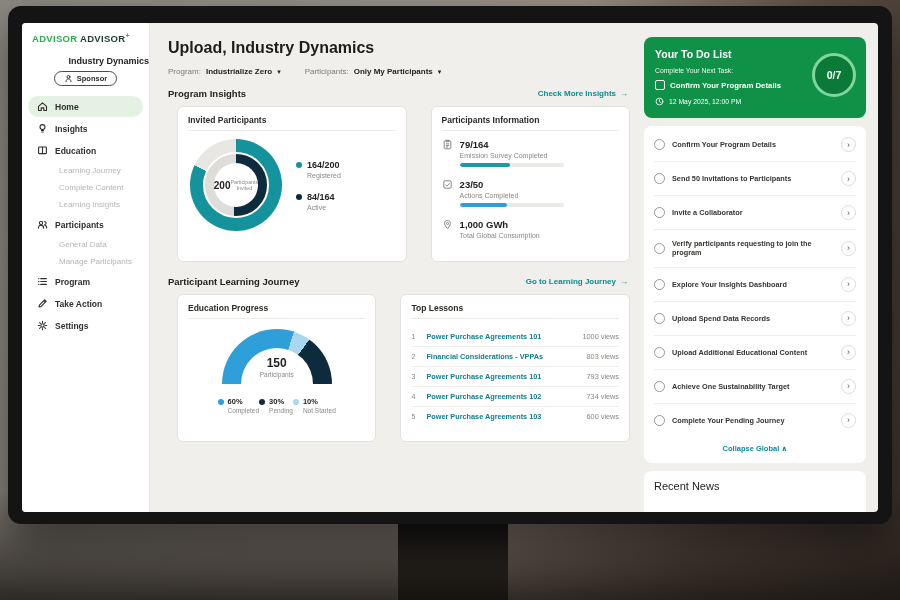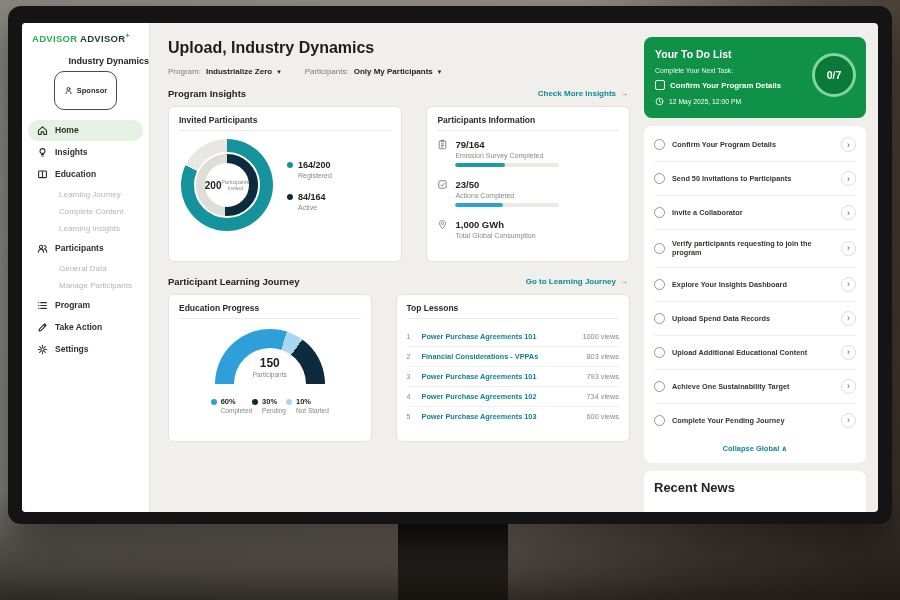--- a/index.html
+++ b/index.html
@@ -14,39 +14,39 @@
   .monitor{position:absolute;left:8px;top:6px;width:884px;height:518px;background:#141414;
       border-radius:13px;box-shadow:0 20px 45px rgba(0,0,0,.5);padding:17px 14px 12px 14px;box-sizing:border-box;}
   .screen{width:100%;height:100%;background:#f1efec;border-radius:4px;overflow:hidden;display:flex;font-size:8px;color:#2b2b29;}
 
   
   .sidebar{width:128px;flex:none;background:#ffffff;border-right:1px solid #e7e5e2;padding-top:9px;box-sizing:border-box;}
   .logo{padding:0 10px;font-size:9.5px;font-weight:700;letter-spacing:.3px;}
   .logo .g{color:#2fae4e;} .logo .d{color:#1d3a33;} .logo .plus{color:#2fae4e;font-size:7px;vertical-align:super;}
   .org{text-align:right;font-size:9px;font-weight:700;margin-top:12px;color:#232321;}
   .badge{display:flex;align-items:center;gap:4px;border:1px solid #4a4a46;border-radius:10px;
-      padding:14px 9px;font-size:7.5px;font-weight:600;width:max-content;margin:5px auto 10px;color:#2b2b29;background:#fff;}
-  .nav-item{display:flex;align-items:flex-start;gap:7px;padding:5px 9px;margin:1px 6px;font-size:8.5px;
+      padding:2px 9px;font-size:7.5px;font-weight:600;width:max-content;margin:5px auto 10px;color:#2b2b29;background:#fff;}
+  .nav-item{display:flex;align-items:center;gap:7px;padding:5px 9px;margin:1px 6px;font-size:8.5px;
       font-weight:700;color:#2f2f2d;border-radius:12px;cursor:pointer;}
   .nav-item.active{background:#e4f1e3;}
   .nav-sub{padding:4px 9px 4px 31px;margin:0 6px;font-size:8px;color:#b7b5b1;font-weight:400;cursor:pointer;}
   .ic{width:11px;height:11px;flex:none;}
 
   
   .main{flex:1;padding:14px 12px 0 18px;box-sizing:border-box;min-width:0;}
   .page-title{font-size:16px;font-weight:700;color:#1d1d1b;margin:2px 0 10px;}
   .filters{display:flex;gap:24px;margin-bottom:12px;align-items:center;}
   .filter{display:flex;gap:5px;align-items:center;cursor:pointer;}
   .filter .lab{color:#7d7b77;font-size:8px;}
   .filter .val{font-size:8px;font-weight:700;color:#232321;}
   .filter .chev{font-size:7px;color:#232321;}
   .sect{display:flex;justify-content:space-between;align-items:center;margin:2px 2px 7px 0;}
   .sect-title{font-size:9.5px;font-weight:700;color:#232321;}
   .sect-link{font-size:8px;font-weight:700;color:#0c8b93;cursor:pointer;display:flex;gap:4px;align-items:center;}
-  .cards{display:flex;gap:24px;margin-bottom:14px;}
+  .cards{display:flex;gap:24px;margin-bottom:14px;margin-left:9px;}
   .card{background:#fff;border:1px solid #e3e1de;border-radius:6px;padding:8px 10px;box-sizing:border-box;}
   .w-lg{width:242px;} .w-sm{width:210px;}
   .h1{height:156px;} .h2{height:148px;}
   .card-title{font-size:8.5px;font-weight:700;color:#2a2a28;padding-bottom:5px;border-bottom:1px solid #edebe8;margin-bottom:8px;}
 
   
   .donut-row{display:flex;align-items:center;gap:14px;padding-left:2px;}
   .donut{width:92px;height:92px;border-radius:50%;display:flex;align-items:center;justify-content:center;background:#e9e7e4;}
   .donut-inner{width:66px;height:66px;border-radius:50%;border:2px solid #fff;display:flex;align-items:center;justify-content:center;background:#dfddda;box-sizing:border-box;}
   .donut-hole{width:44px;height:44px;border-radius:50%;background:#fff;display:flex;flex-direction:row;align-items:center;justify-content:center;text-align:center;}
@@ -95,21 +95,21 @@
       border:3px solid #7fd79d;background:#0b7a39;display:flex;align-items:center;justify-content:center;
       font-size:10.5px;font-weight:700;box-sizing:border-box;}
   .tasks-card{background:#fff;border-radius:8px;margin-top:8px;padding:2px 10px;}
   .task-row{display:flex;align-items:center;gap:7px;padding:9px 0;border-bottom:1px solid #f0eeeb;cursor:pointer;}
   .task-check{width:9px;height:9px;border:1px solid #98968f;border-radius:50%;flex:none;}
   .task-label{flex:1;font-size:7.3px;font-weight:600;color:#343431;line-height:1.3;}
   .task-chev{width:13px;height:13px;border:1px solid #dedcd8;border-radius:50%;flex:none;
       display:flex;align-items:center;justify-content:center;font-size:8.5px;color:#55534f;}
   .collapse{text-align:center;font-size:7.5px;font-weight:700;color:#0c8b93;padding:7px 0 8px;cursor:pointer;}
   .news-card{background:#fff;border-radius:8px 8px 0 0;margin-top:8px;padding:9px 10px;flex:1;}
-  .news-title{font-size:13px;font-weight:700;color:#232321;}
+  .news-title{font-size:11px;font-weight:400;color:#232321;}
 </style>
 </head>
 <body>
 
 <div class="bg"></div>
 <div class="stand"></div>
 <div class="bg-bottom"></div>
 
 <div class="monitor">
 <div class="screen">

